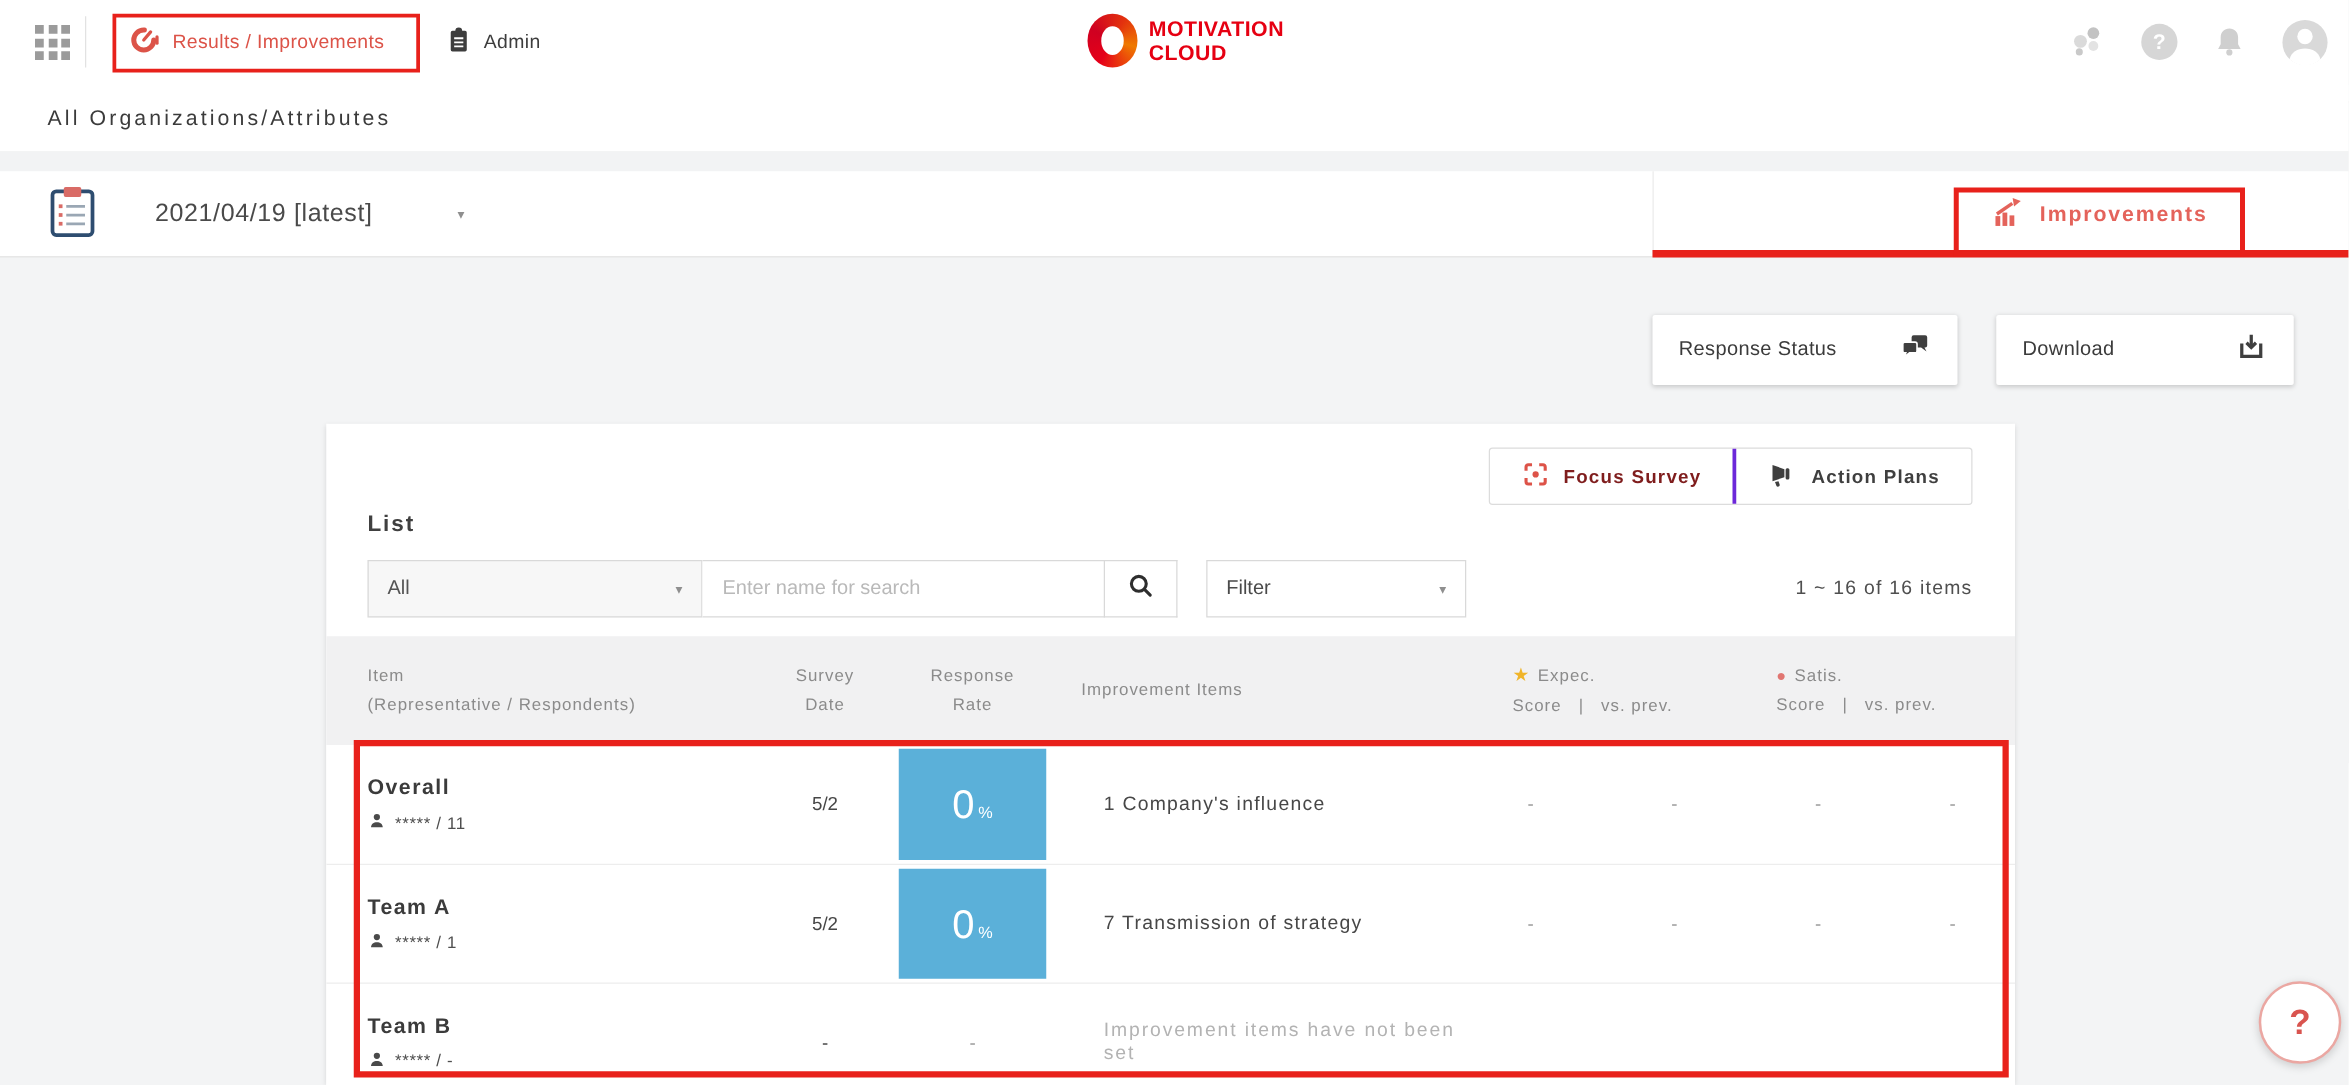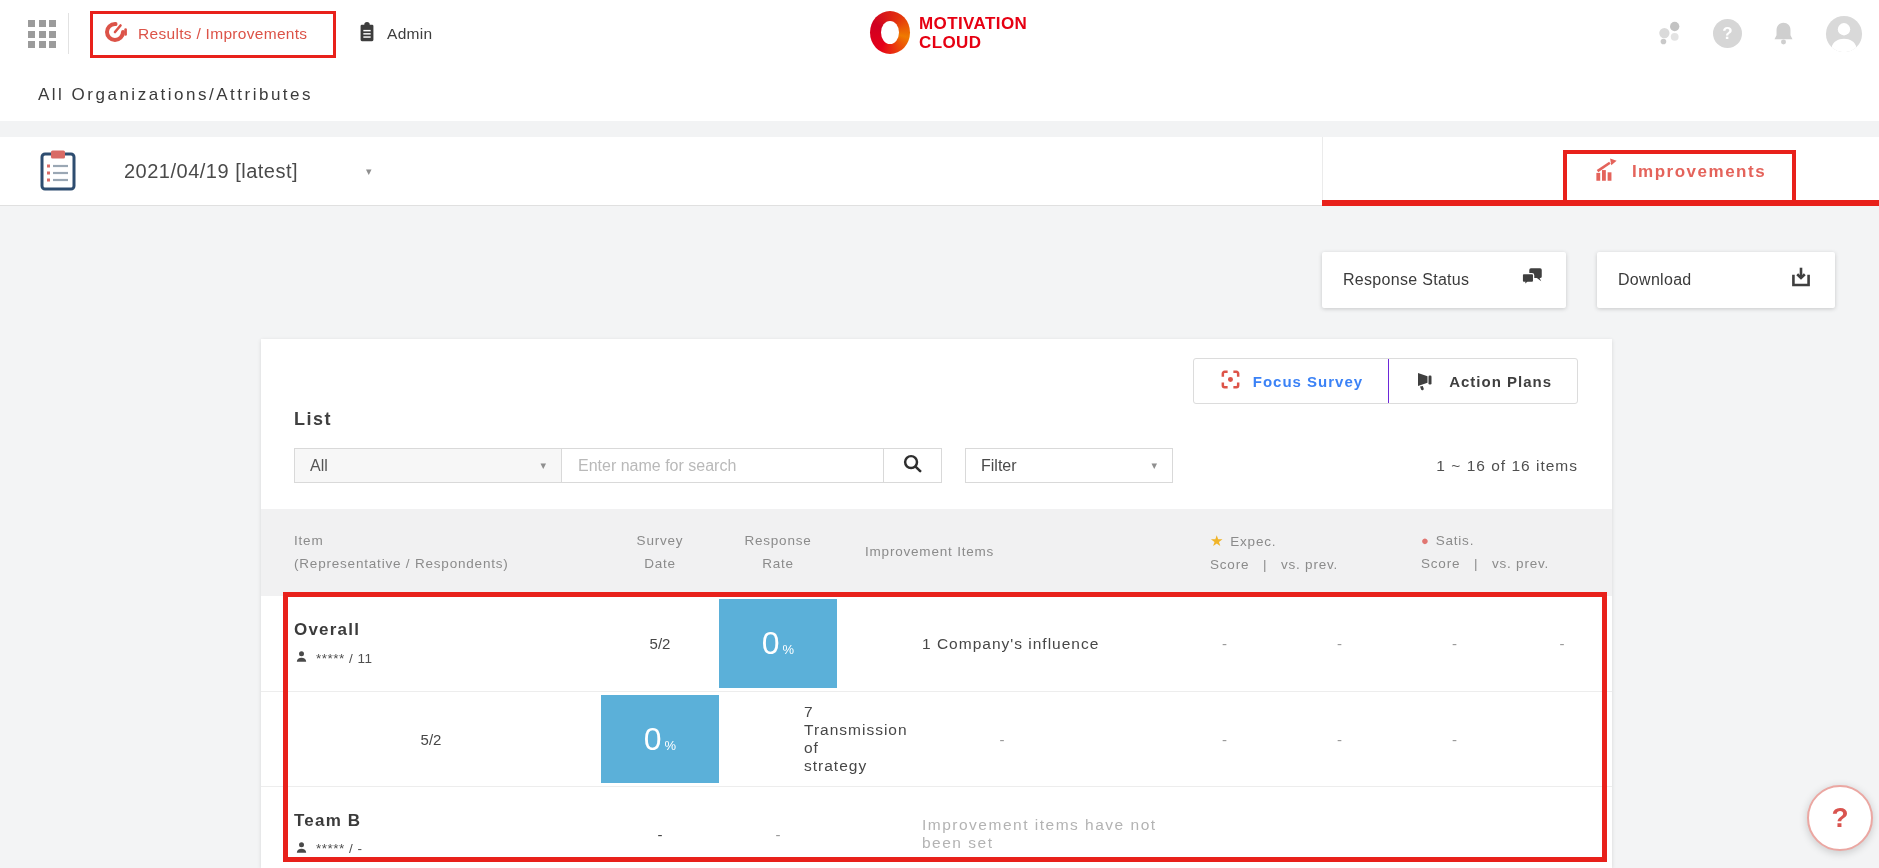--- a/index.html
+++ b/index.html
@@ -45,24 +45,24 @@
   .act-btn { position:absolute; height:56px; background:#fff; border-radius:2px; box-shadow:0 1px 4px rgba(0,0,0,.18); display:flex; align-items:center; justify-content:space-between; padding:0 21px; cursor:pointer; color:#3b3b3b; }
   .act-btn .lbl { font-size:16px; letter-spacing:.3px; }
   .btn-response { left:1322px; top:252px; width:244px; }
   .btn-download { left:1597px; top:252px; width:238px; }
 
   
   .card { position:absolute; left:261px; top:339px; width:1351px; height:529px; background:#fff; box-shadow:0 1px 4px rgba(0,0,0,.12); overflow:hidden; }
   .card-title { position:absolute; left:33px; top:31px; font-size:18px; font-weight:bold; color:#404040; letter-spacing:1.5px;margin-top:39px; }
   .btn-group { position:absolute; right:34px; top:19px; height:46px; display:flex; border:1px solid #dcdcdc; border-radius:3px; background:#fff; }
   .btn-group .gbtn { display:flex; align-items:center; gap:11px; padding:0 25px; cursor:pointer; font-size:15px; font-weight:bold; letter-spacing:1px; }
-  .gbtn-focus { color:#3b82f6; border-right:1px solid #6d28d9; }
+  .gbtn-focus { color:#7f1d1d; border-right:3px solid #6d28d9; }
   .gbtn-action { color:#3f3f3f; }
 
-  .filter-row { position:absolute; left:33px; right:34px; top:109px; height:35px; display:flex; align-items:stretch; }
+  .filter-row { position:absolute; left:33px; right:34px; top:109px; height:46px; display:flex; align-items:stretch; }
   .sel { border:1px solid #d9d9d9; display:flex; align-items:center; justify-content:space-between; padding:0 15px; cursor:pointer; font-size:16px; }
   .sel-all { width:268px; background:#f7f7f7; color:#555; }
   .search-box { width:322px; border:1px solid #d9d9d9; border-left:none; background:#fff; font-size:16px; color:#444; padding:0 16px; outline:none; font-family:"Liberation Sans",sans-serif; }
   .search-box::placeholder { color:#b9b9b9; }
   .search-btn { width:58px; border:1px solid #d9d9d9; border-left:none; background:#fff; display:flex; align-items:center; justify-content:center; cursor:pointer; color:#2e2e2e; }
   .sel-filter { width:208px; margin-left:23px; background:#fff; color:#4a4a4a; }
   .items-count { margin-left:auto; align-self:center; color:#4f4f4f; font-size:15.5px; letter-spacing:1px; }
   .caret { color:#8f8f8f; font-size:11px; }
 
   
@@ -81,21 +81,21 @@
   .t-row + .t-row { border-top:1px solid #ededed; }
   .name-cell { padding-left:33px; display:flex; flex-direction:column; justify-content:center; gap:9px; }
   .row-name { font-size:17px; font-weight:bold; color:#3b3b3b; letter-spacing:1.2px; }
   .row-resp { display:flex; align-items:center; gap:7px; font-size:13.5px; color:#4f4f4f; letter-spacing:.5px; }
   .cell-center { text-align:center; font-size:15px; color:#474747; }
   .rate-cell { height:100%; position:relative; }
   .rate-fill { position:absolute; top:3px; bottom:3px; left:0; right:0; background:#5bb0d9; display:flex; align-items:center; justify-content:center; color:#fff; }
   .rate-num { font-size:32px; font-weight:300; }
   .rate-pct { font-size:13px; margin:12px 0 0 3px; }
   .rate-dash { text-align:center; font-size:15px; color:#9b9b9b; }
-  .improve-cell { padding-left:46px; font-size:15.5px; color:#474747; letter-spacing:1px;margin-left:39px; }
+  .improve-cell { padding-left:46px; font-size:15.5px; color:#474747; letter-spacing:1px; }
   .improve-muted { color:#b3b3b3; letter-spacing:1.5px; }
   .dash-cell { text-align:center; font-size:15px; color:#9b9b9b; }
 
   
   .float-help { position:absolute; left:1807px; top:785px; width:66px; height:66px; border-radius:50%; background:#fff; border:2px solid #eba7a2; box-shadow:0 2px 8px rgba(0,0,0,.18); display:flex; align-items:center; justify-content:center; color:#d9544f; font-size:28px; font-weight:bold; cursor:pointer; }
 
   
   .ann { position:absolute; border:4px solid #e8211b; pointer-events:none; z-index:50; }
   .ann-nav { left:90px; top:11px; width:246px; height:47px; border-width:3px; }
   .ann-tab { left:1563px; top:150px; width:233px; height:55px; }
@@ -341,20 +341,30 @@
           </div>
         </div>
         <div class="improve-cell">1 Company's influence</div>
         <div class="dash-cell">-</div>
         <div class="dash-cell">-</div>
         <div class="dash-cell">-</div>
         <div class="dash-cell">-</div>
       </div>
 
       <div class="t-row">
+        <div class="name-cell">
+          <span class="row-name">Team A</span>
+          <span class="row-resp">
+            <span><svg viewBox="0 0 24 24" width="15" height="15" fill="#4a4a4a">
+                  <circle cx="12" cy="7.5" r="4"></circle>
+                  <path d="M4.5 20.5c0-4 3.4-6.5 7.5-6.5s7.5 2.5 7.5 6.5z"></path>
+                </svg></span>
+            <span>***** / 1</span>
+          </span>
+        </div>
         <div class="cell-center">5/2</div>
         <div class="rate-cell">
           <div class="rate-fill">
             <span class="rate-num">0</span>
               <span class="rate-pct">%</span>
           </div>
         </div>
         <div class="improve-cell">7 Transmission of strategy</div>
         <div class="dash-cell">-</div>
         <div class="dash-cell">-</div>

